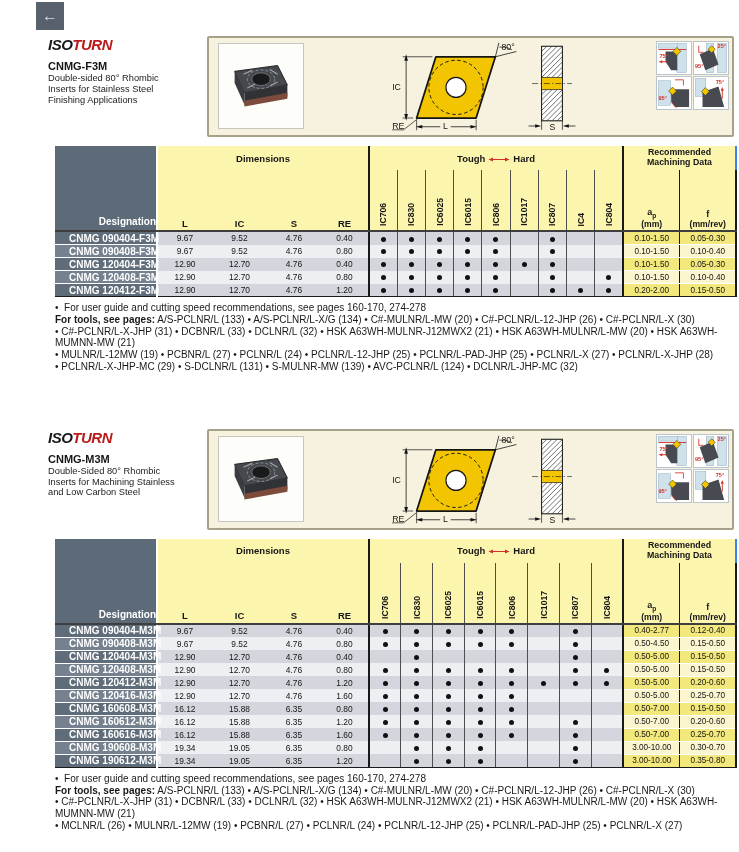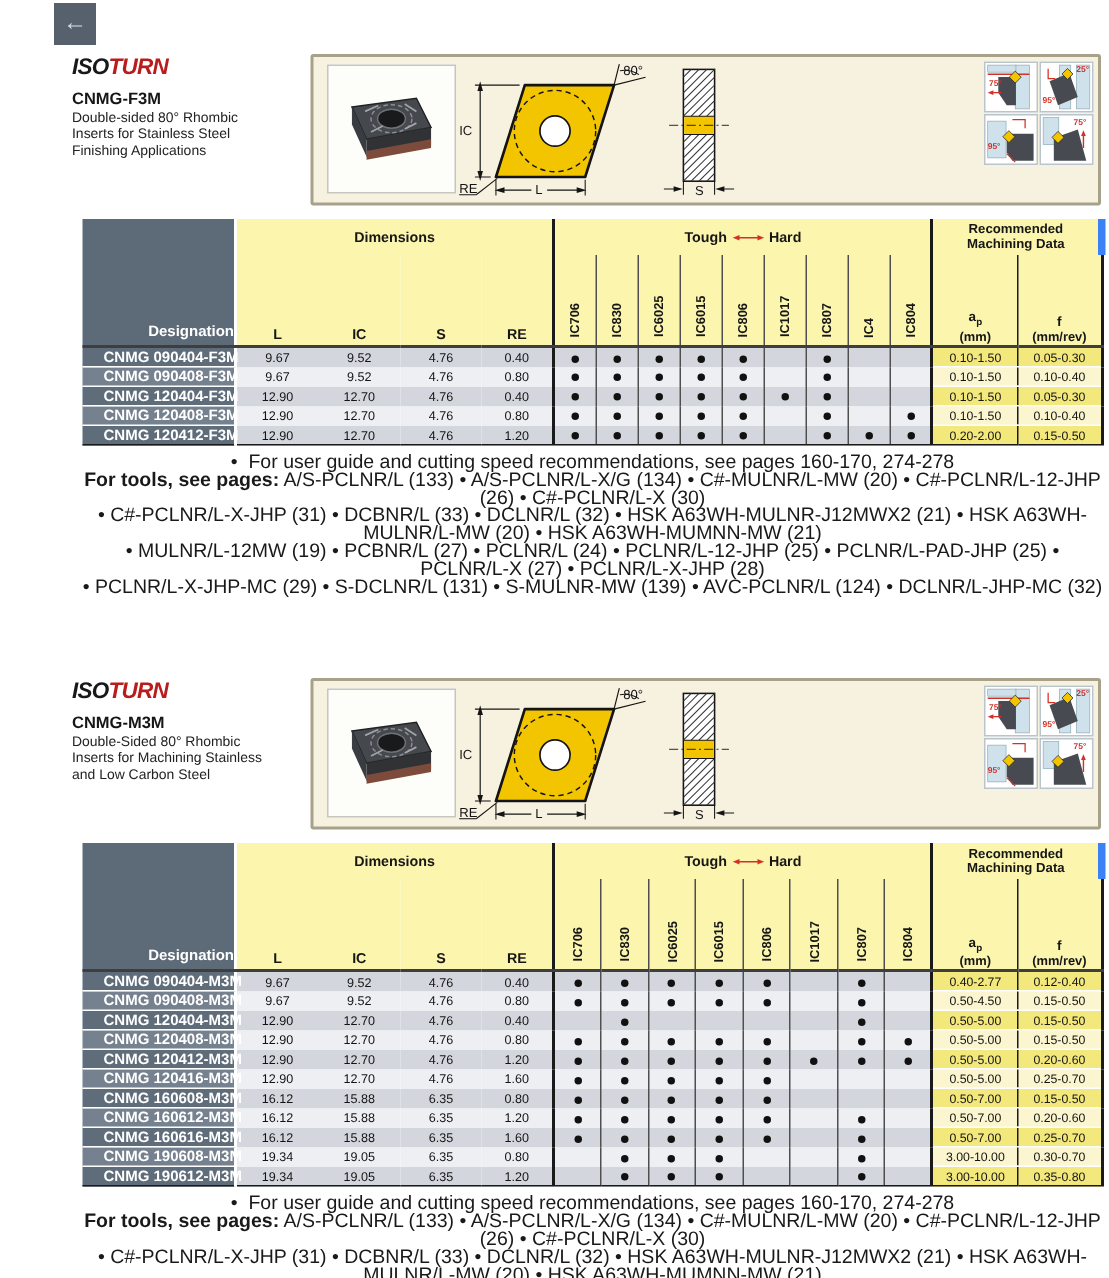--- a/index.html
+++ b/index.html
@@ -11,39 +11,39 @@
   .section + .section{margin-top:56px;}
   .sec-head{display:flex;align-items:flex-start;}
   .sec-info{width:207px;padding-left:48px;box-sizing:border-box;}
   .brand{font-style:italic;font-weight:bold;font-size:15px;letter-spacing:-0.5px;}
   .brand .iso{color:#17181a;} .brand .turn{color:#b91c1c;}
   .sec-title{font-weight:bold;font-size:11px;margin-top:7px;color:#161616;}
   .sec-desc{font-size:9.3px;line-height:10.8px;margin-top:1px;color:#222;}
   .panel{width:527px;height:101px;background:#f7f2e0;border:2px solid #a8a18a;border-radius:2px;
        box-sizing:border-box;display:flex;align-items:flex-start;}
   .photo-box{margin:5px 0 0 9px;width:86px;height:86px;background:#fdfdfa;border:1px solid #c6c6be;box-sizing:border-box;}
-  .rhombic{margin-top:3px;}
+  .rhombic{margin-left:86px;margin-top:3px;}
   .sideview{margin-left:4px;margin-top:3px;}
   .pictos{margin-left:auto;margin-right:3px;margin-top:3px;display:grid;
        grid-template-columns:36px 36px;grid-auto-rows:34px;gap:1px;}
   .picto{background:#fff;border:1px solid #b9c4cc;box-sizing:border-box;}
   .picto svg{display:block;}
   .wp{fill:#cfe2ec;stroke:#8fa9b8;stroke-width:0.5;}
   .rt{font-size:6px;fill:#d33128;font-weight:bold;}
   .dln{stroke:#141414;}
   .lbl{font-size:10px;fill:#141414;}
 
   table{width:682px;margin-left:55px;margin-top:9px;border-collapse:collapse;table-layout:fixed;}
   th,td{padding:0;}
   thead th{background:#fbf5ad;font-size:9.5px;font-weight:bold;color:#161616;}
   th.h-des{background:#5d6a78;color:#fff;text-align:right;vertical-align:bottom;
        padding:0 0 3px 5px;font-size:10px;border-right:2px solid #fff;}
   tr.hrow1 th{height:24px;}
   th.h-th{border-left:2px solid #1a1a1a;border-right:2px solid #1a1a1a;}
-  th.h-rec{font-size:8.8px;line-height:9.6px;border-right:5px solid #3b82f6;margin-top:34px;}
+  th.h-rec{font-size:8.8px;line-height:9.6px;border-right:2px solid #3b82f6;margin-top:34px;}
   tr.hrow2 th.h-spacer{height:46px;}
   th.h-grade{vertical-align:bottom;text-align:center;border-left:1px solid #4e4e4e;padding-bottom:2px;}
   th.h-grade.first{border-left:2px solid #1a1a1a;}
   .grade-v{writing-mode:vertical-rl;transform:rotate(180deg);display:inline-block;font-size:8.6px;}
   th.h-ap{border-left:2px solid #1a1a1a;}
   th.h-ap,th.h-f{vertical-align:bottom;font-size:9px;padding-bottom:1px;}
   th.h-f{border-left:1px solid #1a1a1a;border-right:2px solid #1a1a1a;}
   .unit{font-size:8.6px;font-weight:bold;}
   sub{font-size:6.5px;}
   tr.hrow3 th{height:14px;font-size:9.5px;}
@@ -56,21 +56,21 @@
   tbody tr:nth-child(even) td.c-dim{background:#edeff2;}
   td.c-grade{background:#d3d7dd;border-left:1px solid #4e4e4e;}
   tbody tr:nth-child(even) td.c-grade{background:#edeff2;}
   td.c-grade.first{border-left:2px solid #1a1a1a;}
   td.c-ap,td.c-f{background:#f3e87c;border-bottom:1px solid #fff;font-size:8.2px;}
   tbody tr:nth-child(even) td.c-ap,tbody tr:nth-child(even) td.c-f{background:#fbf6cf;}
   td.c-ap{border-left:2px solid #1a1a1a;}
   td.c-f{border-left:1px solid #1a1a1a;border-right:2px solid #1a1a1a;}
   tbody tr:last-child td{border-bottom:1.5px solid #1a1a1a;}
   .dot{display:inline-block;width:5px;height:5px;background:#111;border-radius:50%;vertical-align:middle;}
-  .notes{margin:5px 0 0 55px;width:680px;font-size:13px;line-height:11.8px;color:#191919;text-align:center;}
+  .notes{margin:5px 0 0 55px;width:680px;font-size:10px;line-height:11.8px;color:#191919;}
   .th-arrow{vertical-align:-1px;margin:0 3px;}
 </style>
 </head>
 <body>
 
 <div class="back-btn">
   <span>←</span>
 </div>
 
 <div id="sections">
@@ -756,16 +756,17 @@
             <td class="c-f">0.35-0.80</td>
           </tr>
         </tbody>
     </table>
 
     <div class="notes">
       <div>•&nbsp;&nbsp;<span>For user guide and cutting speed recommendations, see pages 160-170, 274-278</span></div>
       <div><b>For tools, see pages:</b> <span>A/S-PCLNR/L (133) • A/S-PCLNR/L-X/G (134) • C#-MULNR/L-MW (20) • C#-PCLNR/L-12-JHP (26) • C#-PCLNR/L-X (30)</span></div>
       <div>
           <div>• C#-PCLNR/L-X-JHP (31) • DCBNR/L (33) • DCLNR/L (32) • HSK A63WH-MULNR-J12MWX2 (21) • HSK A63WH-MULNR/L-MW (20) • HSK A63WH-MUMNN-MW (21)</div>
+          <div>• MCLNR/L (26) • MULNR/L-12MW (19) • PCBNR/L (27) • PCLNR/L (24) • PCLNR/L-12-JHP (25) • PCLNR/L-PAD-JHP (25) • PCLNR/L-X (27)</div>
         </div>
     </div>
   </div>
 </div>
 
 </body></html>

